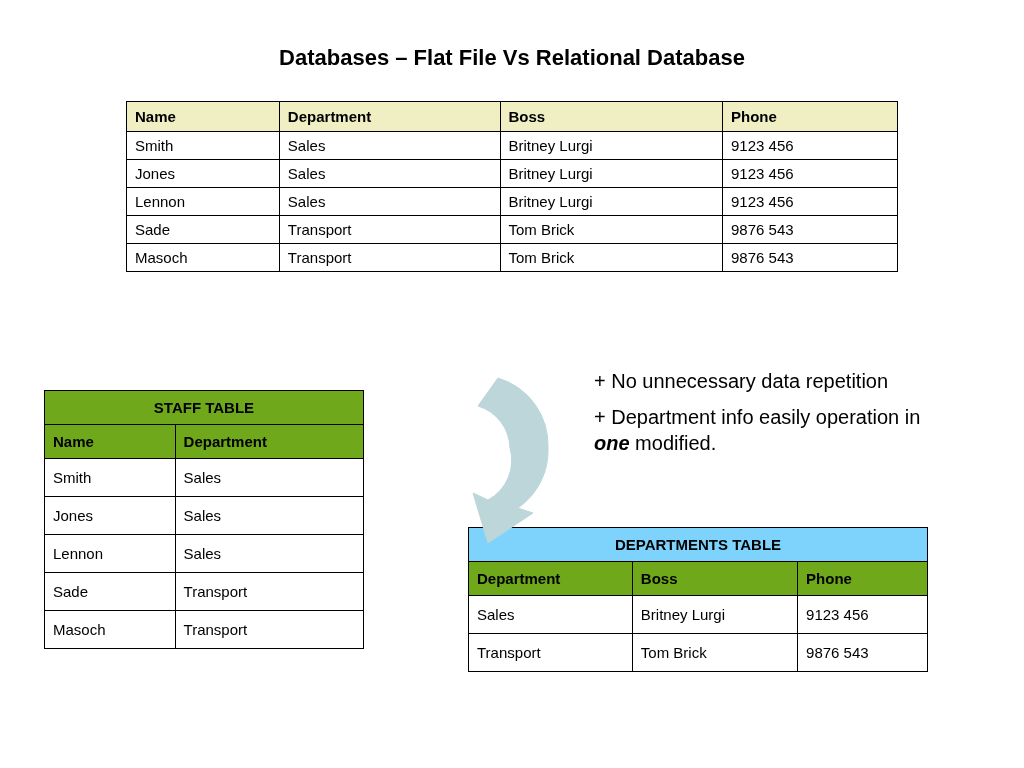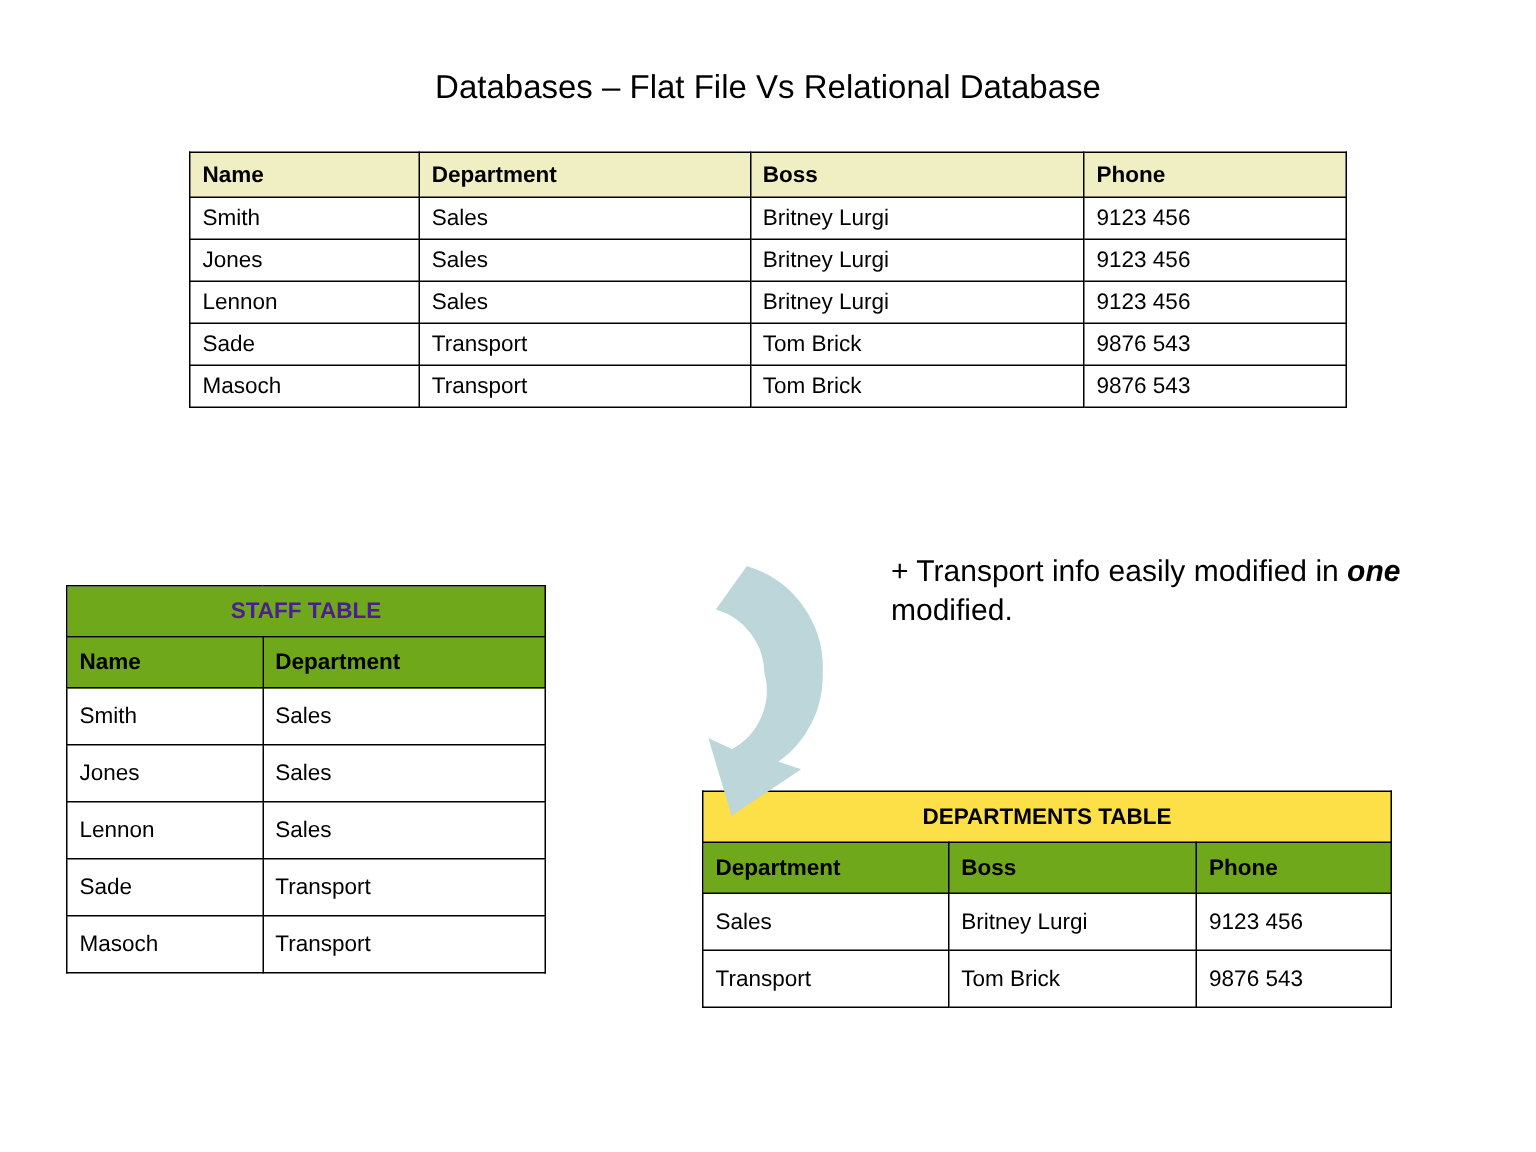--- a/index.html
+++ b/index.html
@@ -6,21 +6,21 @@
     margin: 0;
     padding: 0;
     width: 1024px;
     height: 768px;
     font-family: Arial, sans-serif;
     background: #ffffff;
     position: relative;
   }
   .slide-title {
     text-align: center;
-    font-weight: normal;
+    font-weight: bold;
     font-size: 22px;
     margin-top: 45px;
     margin-bottom: 30px;
   }
   .flat-table {
     margin: 0 auto;
     border-collapse: collapse;
     width: 772px;
   }
   .flat-table th {
@@ -37,21 +37,21 @@
   }
   .staff-table {
     position: absolute;
     left: 44px;
     top: 390px;
     border-collapse: collapse;
     width: 320px;
   }
   .staff-table .tbl-title {
     background: #6fa81b;
-    color: #4c1d95;
+    color: #000000;
     font-weight: bold;
     text-align: center;
     padding: 8px;
     border: 1px solid #000;
     font-size: 15px;
   }
   .staff-table th {
     background: #6fa81b;
     color: #000;
     text-align: left;
@@ -65,21 +65,21 @@
     font-size: 15px;
   }
   .dept-table {
     position: absolute;
     left: 468px;
     top: 527px;
     border-collapse: collapse;
     width: 460px;
   }
   .dept-table .tbl-title {
-    background: #fde047;
+    background: #7dd3fc;
     color: #000;
     font-weight: bold;
     text-align: center;
     padding: 8px;
     border: 1px solid #000;
     font-size: 15px;
   }
   .dept-table th {
     background: #6fa81b;
     color: #000;
@@ -233,16 +233,17 @@
     </tr>
     <tr>
       <td>Transport</td>
       <td>Tom Brick</td>
       <td>9876 543</td>
     </tr>
   </tbody>
 </table>
 
 <div class="notes">
+  <p>+ No unnecessary data repetition</p>
   <p>
-    <span>+ Transport info easily modified in </span><span class="one">one</span><span> modified.</span>
+    <span>+ Department info easily operation in </span><span class="one">one</span><span> modified.</span>
   </p>
 </div>
 
 </body></html>

